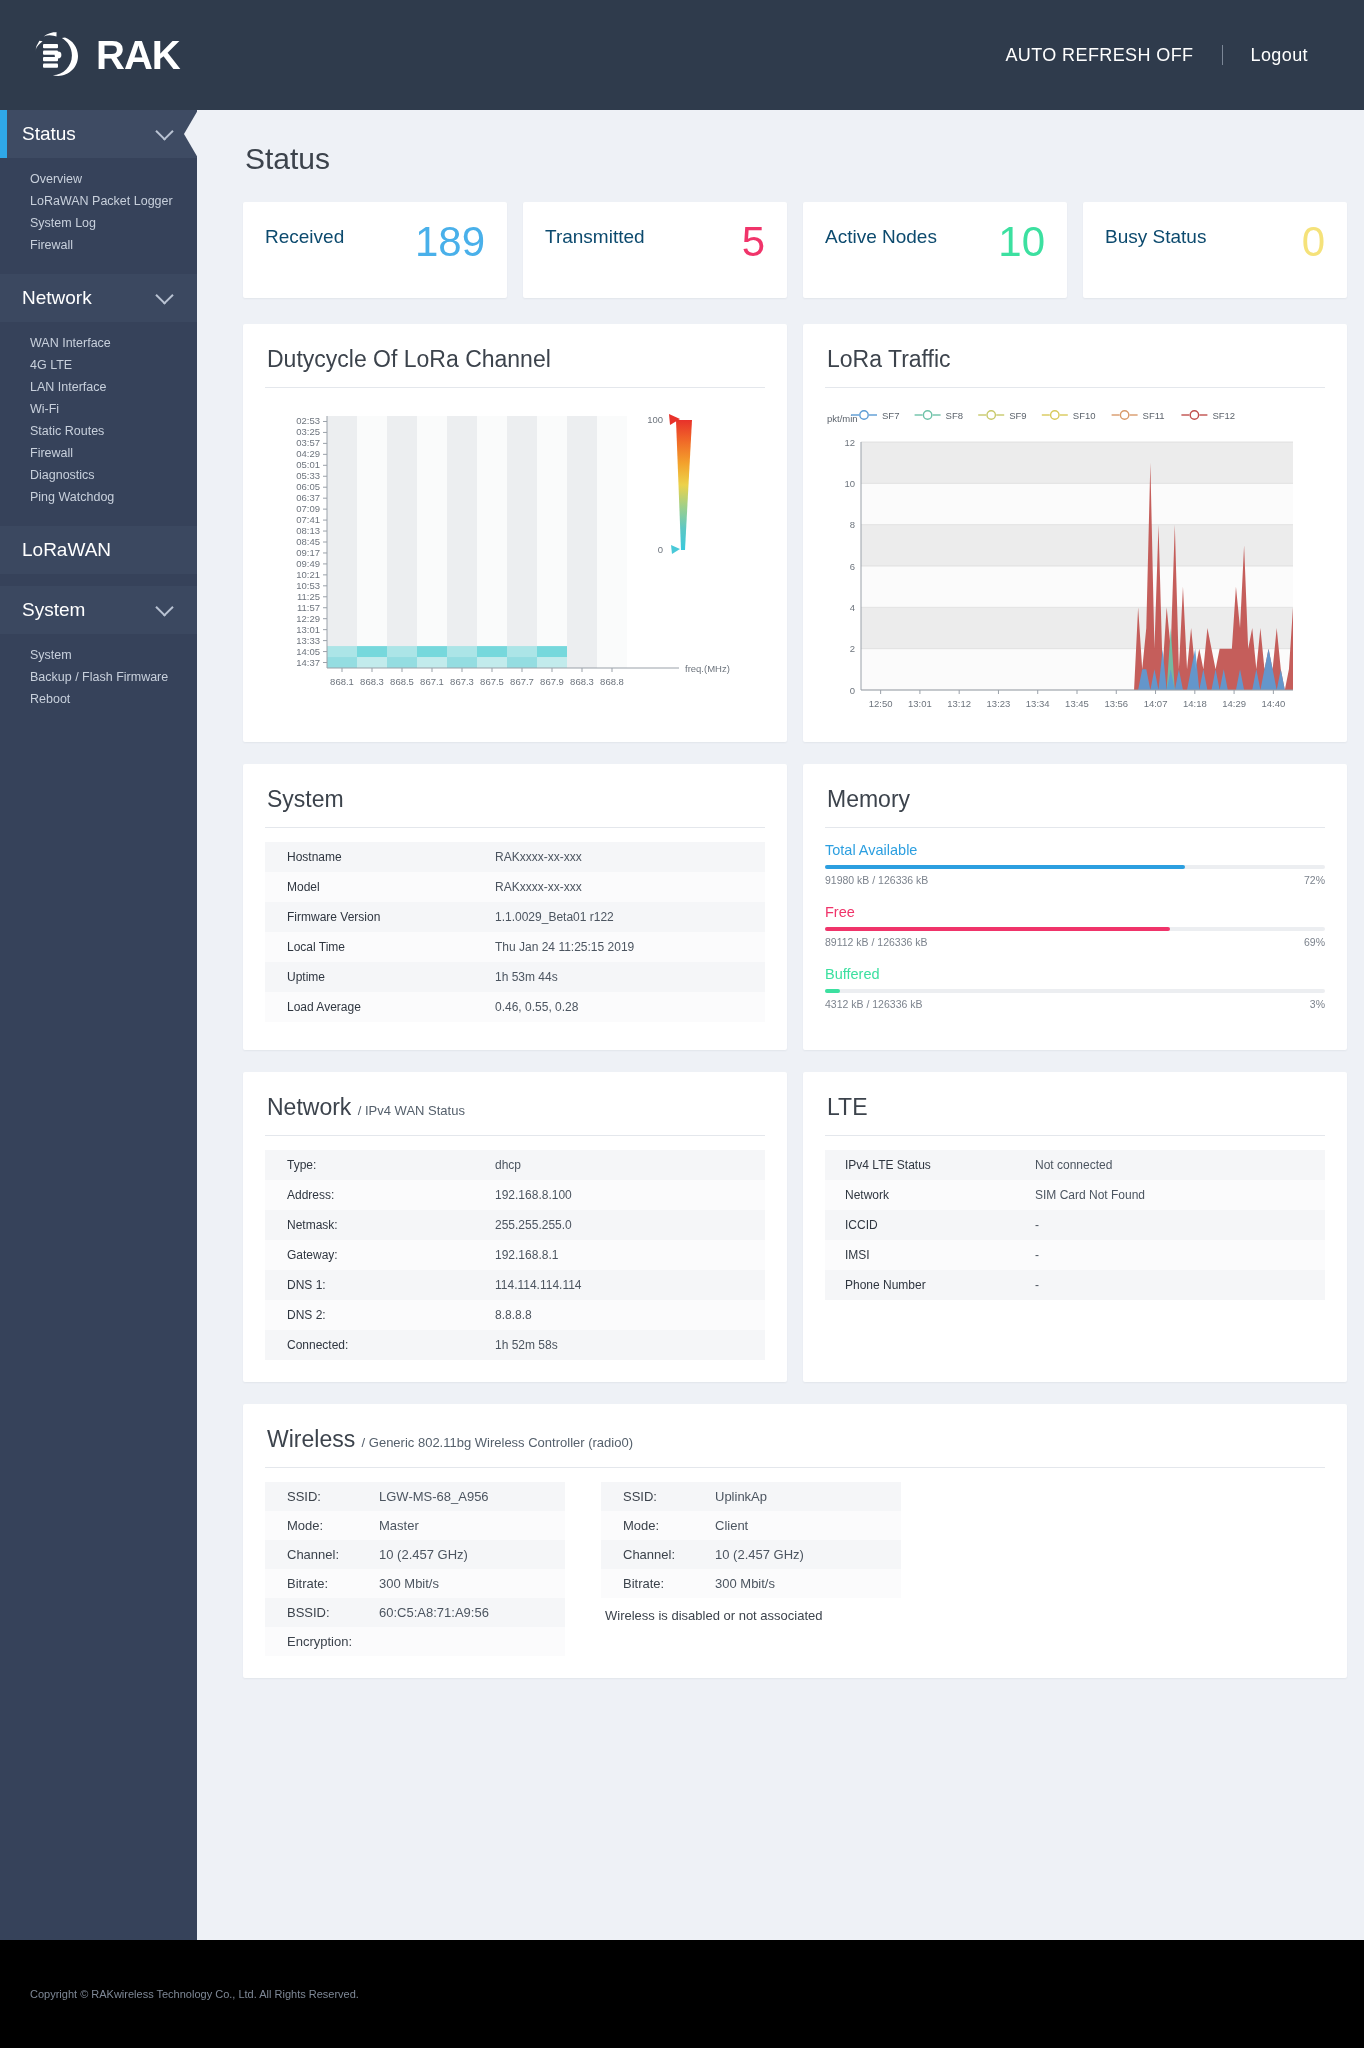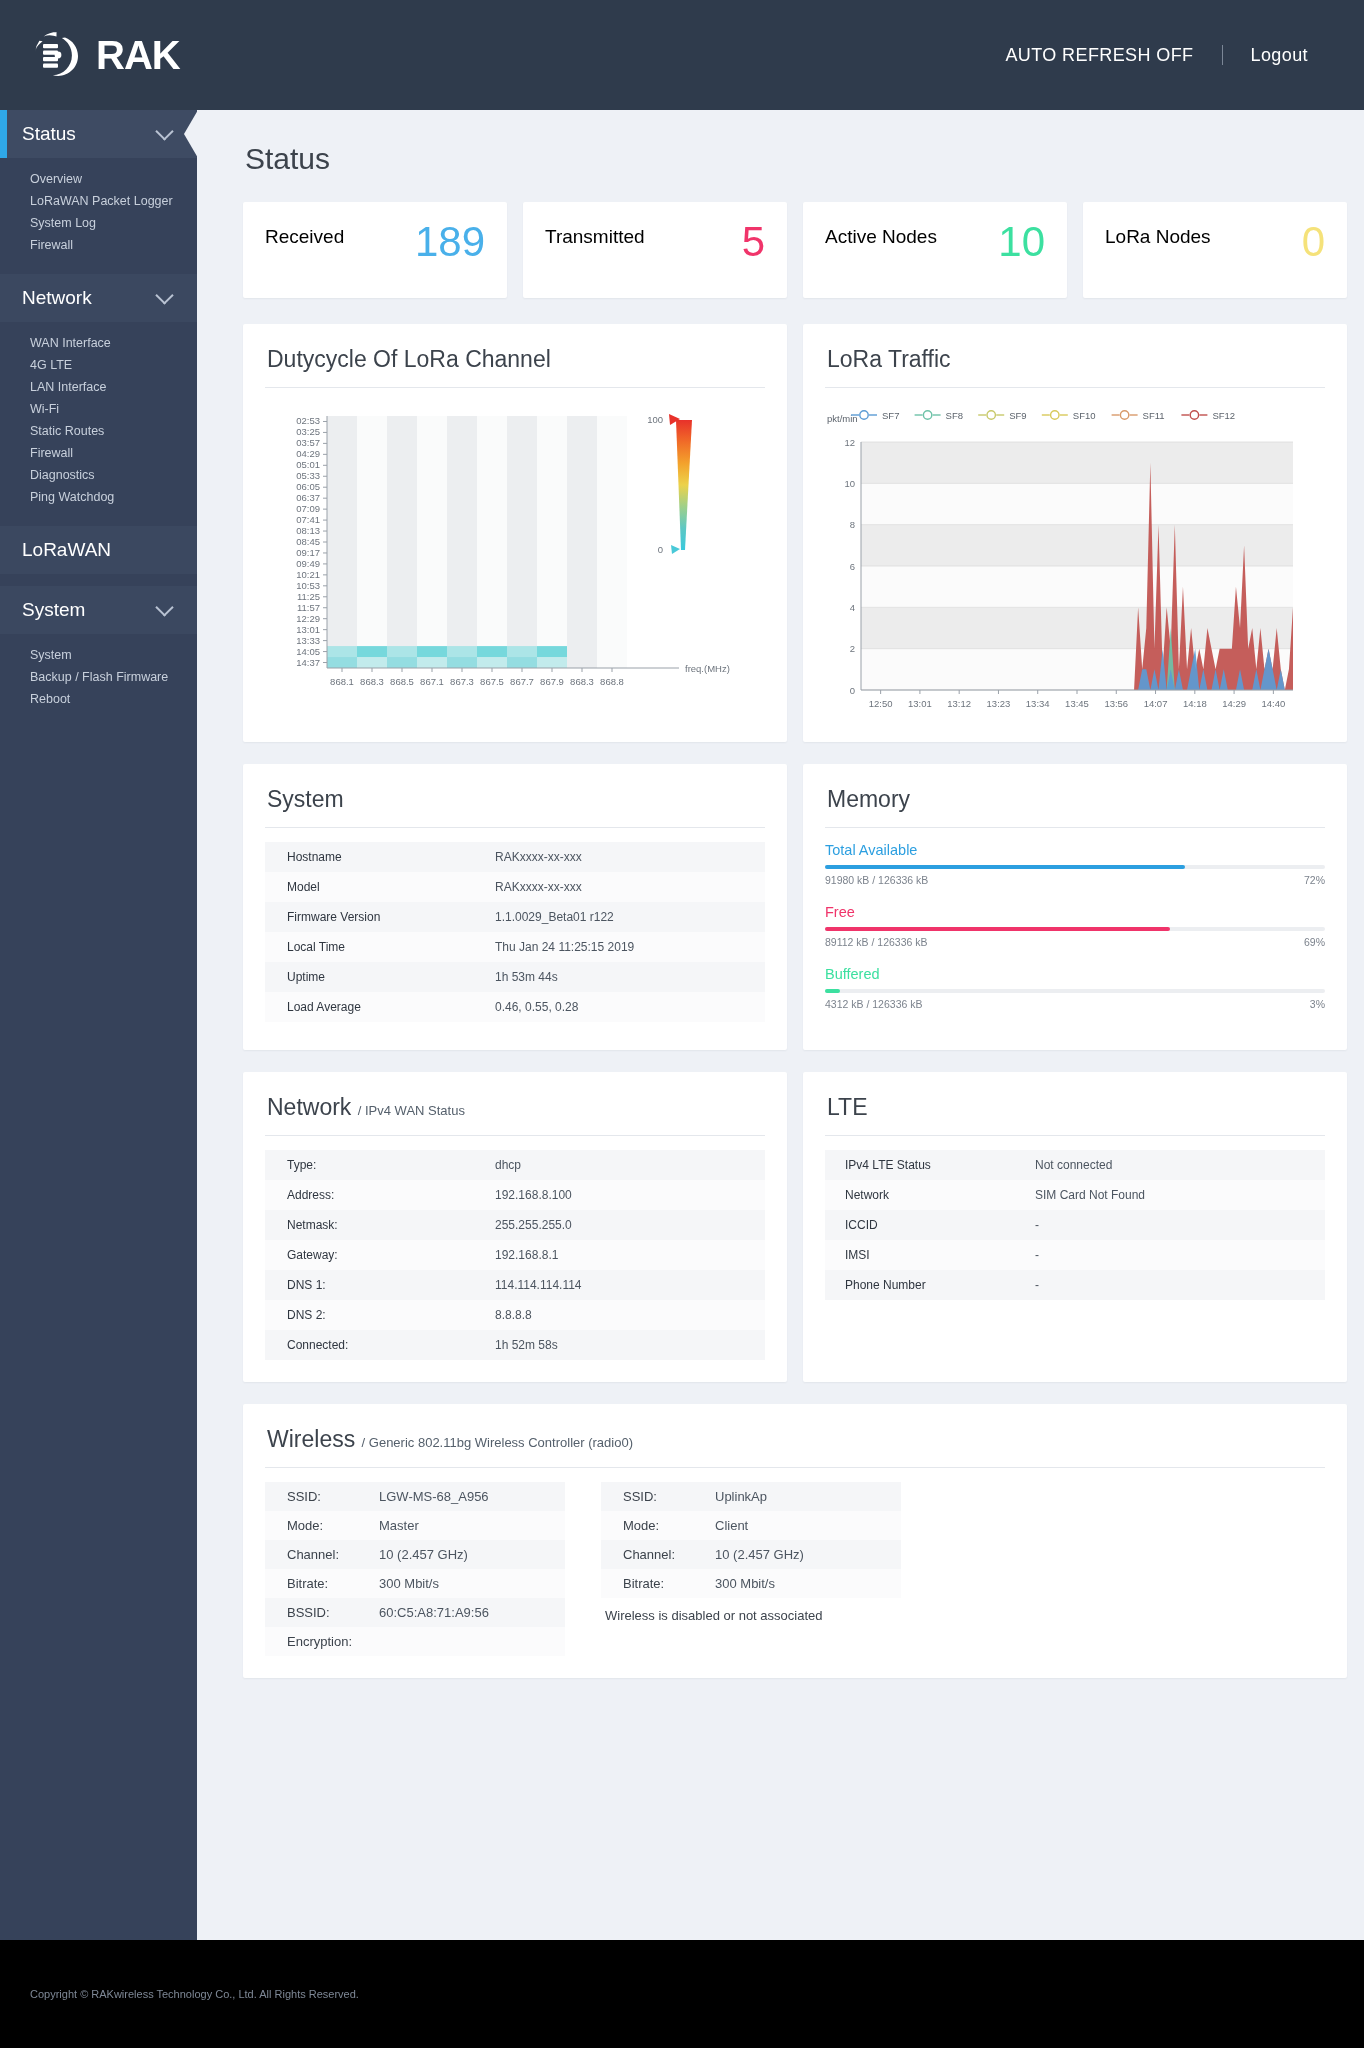--- a/index.html
+++ b/index.html
@@ -73,21 +73,21 @@
     font-size: 30px; font-weight: 400; color: #3c434c; margin: 6px 0 26px 2px;
   }
 
   
   .stats { display: flex; gap: 16px; margin-bottom: 26px; }
   .stat {
     flex: 1 1 0; background: #fff; height: 96px; border-radius: 2px;
     display: flex; align-items: flex-start; justify-content: space-between;
     padding: 20px 22px 0 22px; box-shadow: 0 1px 2px rgba(40,50,70,.06);
   }
-  .stat .label { font-size: 19px; color: #000000; font-weight: 400; padding-top: 4px; }
+  .stat .label { font-size: 19px; color: #0c4a6e; font-weight: 400; padding-top: 4px; }
   .stat .value { font-size: 42px; line-height: 40px; font-weight: 300; }
 
   
   .row { display: flex; gap: 16px; margin-bottom: 22px; }
   .panel {
     background: #fff; border-radius: 2px; flex: 1 1 0;
     box-shadow: 0 1px 2px rgba(40,50,70,.06); padding: 20px 22px 22px 22px;
   }
   .panel h2 {
     font-size: 23px; font-weight: 400; color: #3c434c; padding: 2px 0 14px 2px;
@@ -229,21 +229,21 @@
         </div>
         <div class="stat">
           <span class="label">Transmitted</span>
           <span class="value" style="color:#f0346a">5</span>
         </div>
         <div class="stat">
           <span class="label">Active Nodes</span>
           <span class="value" style="color:#3ce0a0">10</span>
         </div>
         <div class="stat">
-          <span class="label">LoRa Nodes</span>
+          <span class="label">Busy Status</span>
           <span class="value" style="color:#f5e27a">0</span>
         </div>
       </div>
 
       <div class="row">
 
         <section class="panel">
           <h2>Dutycycle Of LoRa Channel</h2>
           <div class="rule"></div>
           <div class="chartbox">

